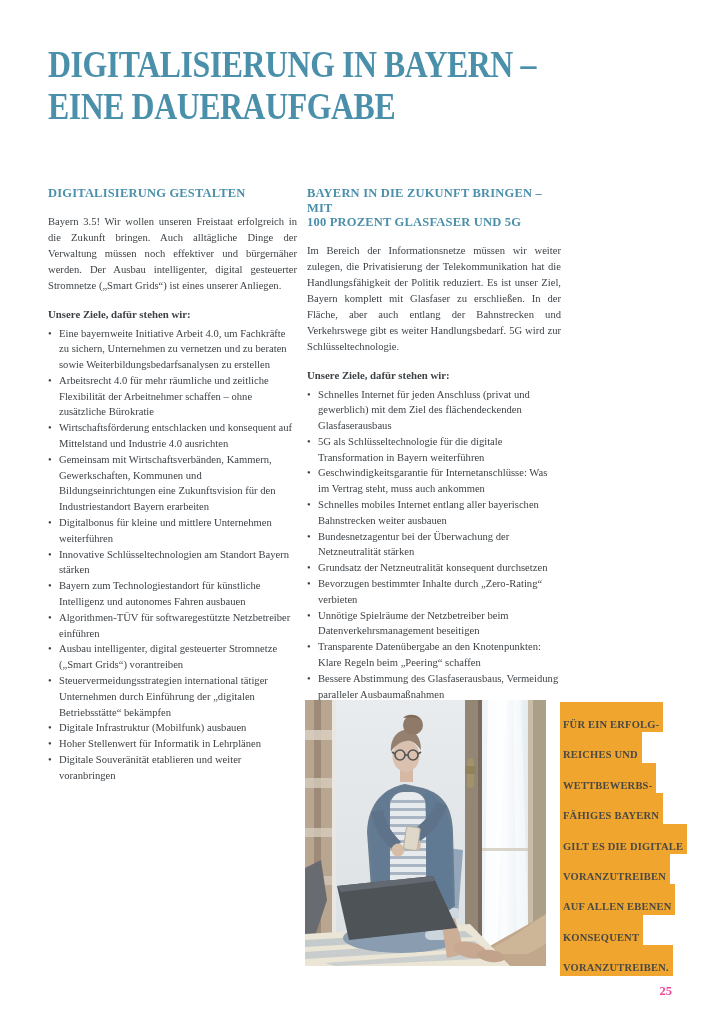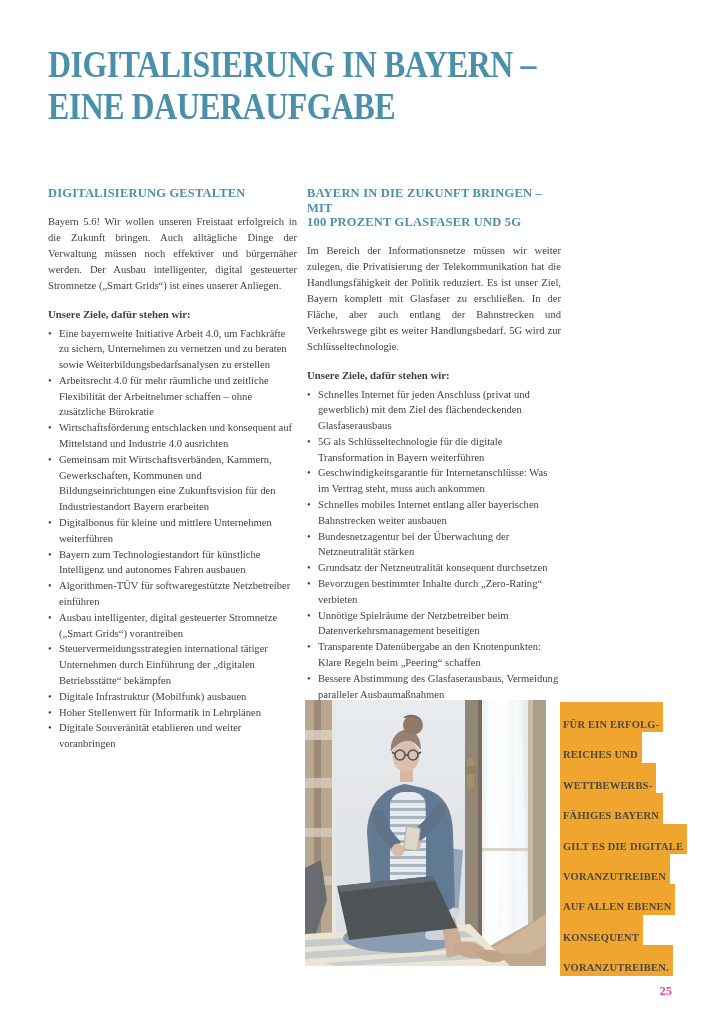--- a/index.html
+++ b/index.html
@@ -58,28 +58,29 @@
 
 <div class="page">
 
   <div class="title">
     <div>DIGITALISIERUNG IN BAYERN –</div>
     <div>EINE DAUERAUFGABE</div>
   </div>
 
   <div class="col col-left">
     <h2 class="section-heading">DIGITALISIERUNG GESTALTEN</h2>
-    <p class="intro">Bayern 5.6! Wir wollen unseren Freistaat erfolgreich in die Zukunft bringen. Auch alltägliche Dinge der Verwaltung müssen noch effektiver und bürgernäher werden. Der Ausbau intelligenter, digital gesteuerter Stromnetze („Smart Grids“) ist eines unserer Anliegen.</p>
+    <p class="intro">Bayern 3.5! Wir wollen unseren Freistaat erfolgreich in die Zukunft bringen. Auch alltägliche Dinge der Verwaltung müssen noch effektiver und bürgernäher werden. Der Ausbau intelligenter, digital gesteuerter Stromnetze („Smart Grids“) ist eines unserer Anliegen.</p>
     <p class="goals-label">Unsere Ziele, dafür stehen wir:</p>
     <ul class="bullets">
       <li>Eine bayernweite Initiative Arbeit 4.0, um Fachkräfte zu sichern, Unternehmen zu vernetzen und zu beraten sowie Weiterbildungsbedarfsanalysen zu erstellen</li>
       <li>Arbeitsrecht 4.0 für mehr räumliche und zeitliche Flexibilität der Arbeitnehmer schaffen – ohne zusätzliche Bürokratie</li>
       <li>Wirtschaftsförderung entschlacken und konsequent auf Mittelstand und Industrie 4.0 ausrichten</li>
       <li>Gemeinsam mit Wirtschaftsverbänden, Kammern, Gewerkschaften, Kommunen und Bildungseinrichtungen eine Zukunftsvision für den Industriestandort Bayern erarbeiten</li>
       <li>Digitalbonus für kleine und mittlere Unternehmen weiterführen</li>
+      <li>Innovative Schlüsseltechnologien am Standort Bayern stärken</li>
       <li>Bayern zum Technologiestandort für künstliche Intelligenz und autonomes Fahren ausbauen</li>
       <li>Algorithmen-TÜV für softwaregestützte Netzbetreiber einführen</li>
       <li>Ausbau intelligenter, digital gesteuerter Stromnetze („Smart Grids“) vorantreiben</li>
       <li>Steuervermeidungsstrategien international tätiger Unternehmen durch Einführung der „digitalen Betriebsstätte“ bekämpfen</li>
       <li>Digitale Infrastruktur (Mobilfunk) ausbauen</li>
       <li>Hoher Stellenwert für Informatik in Lehrplänen</li>
       <li>Digitale Souveränität etablieren und weiter voranbringen</li>
     </ul>
   </div>
 

